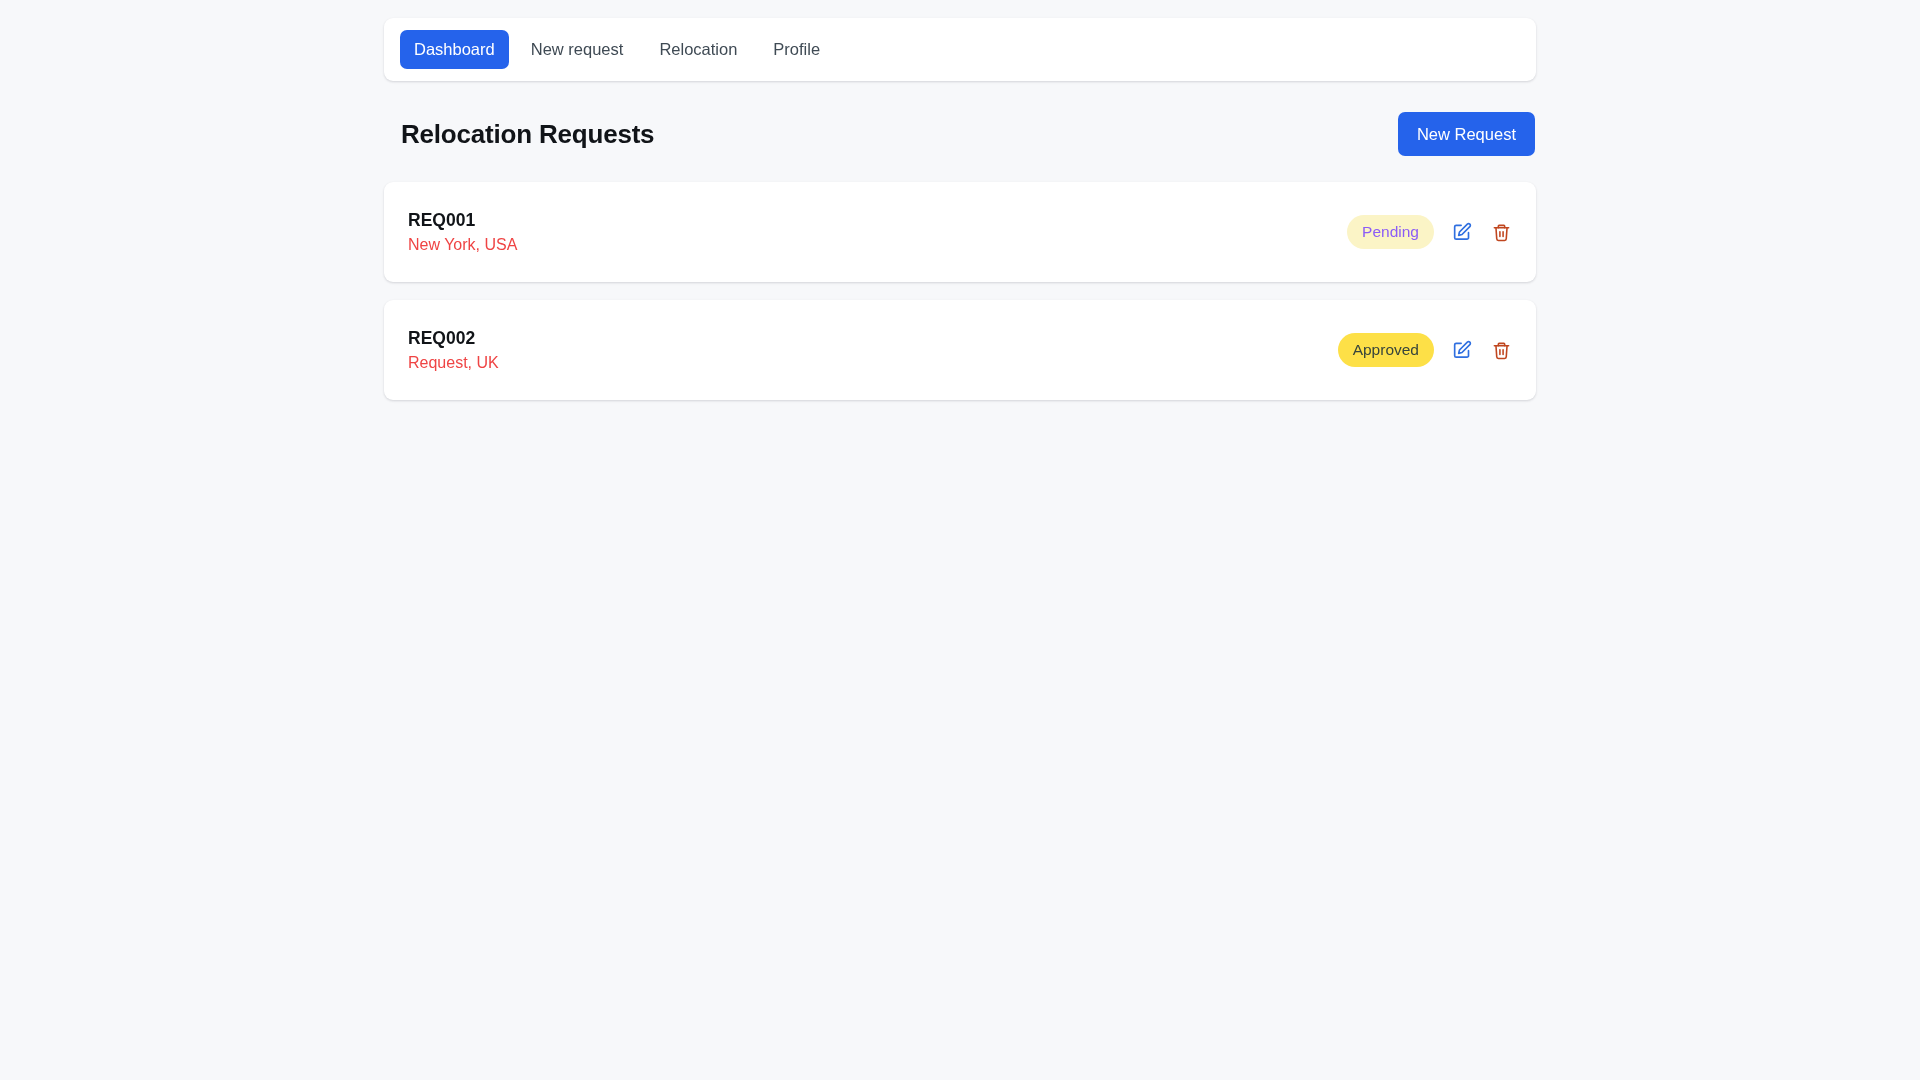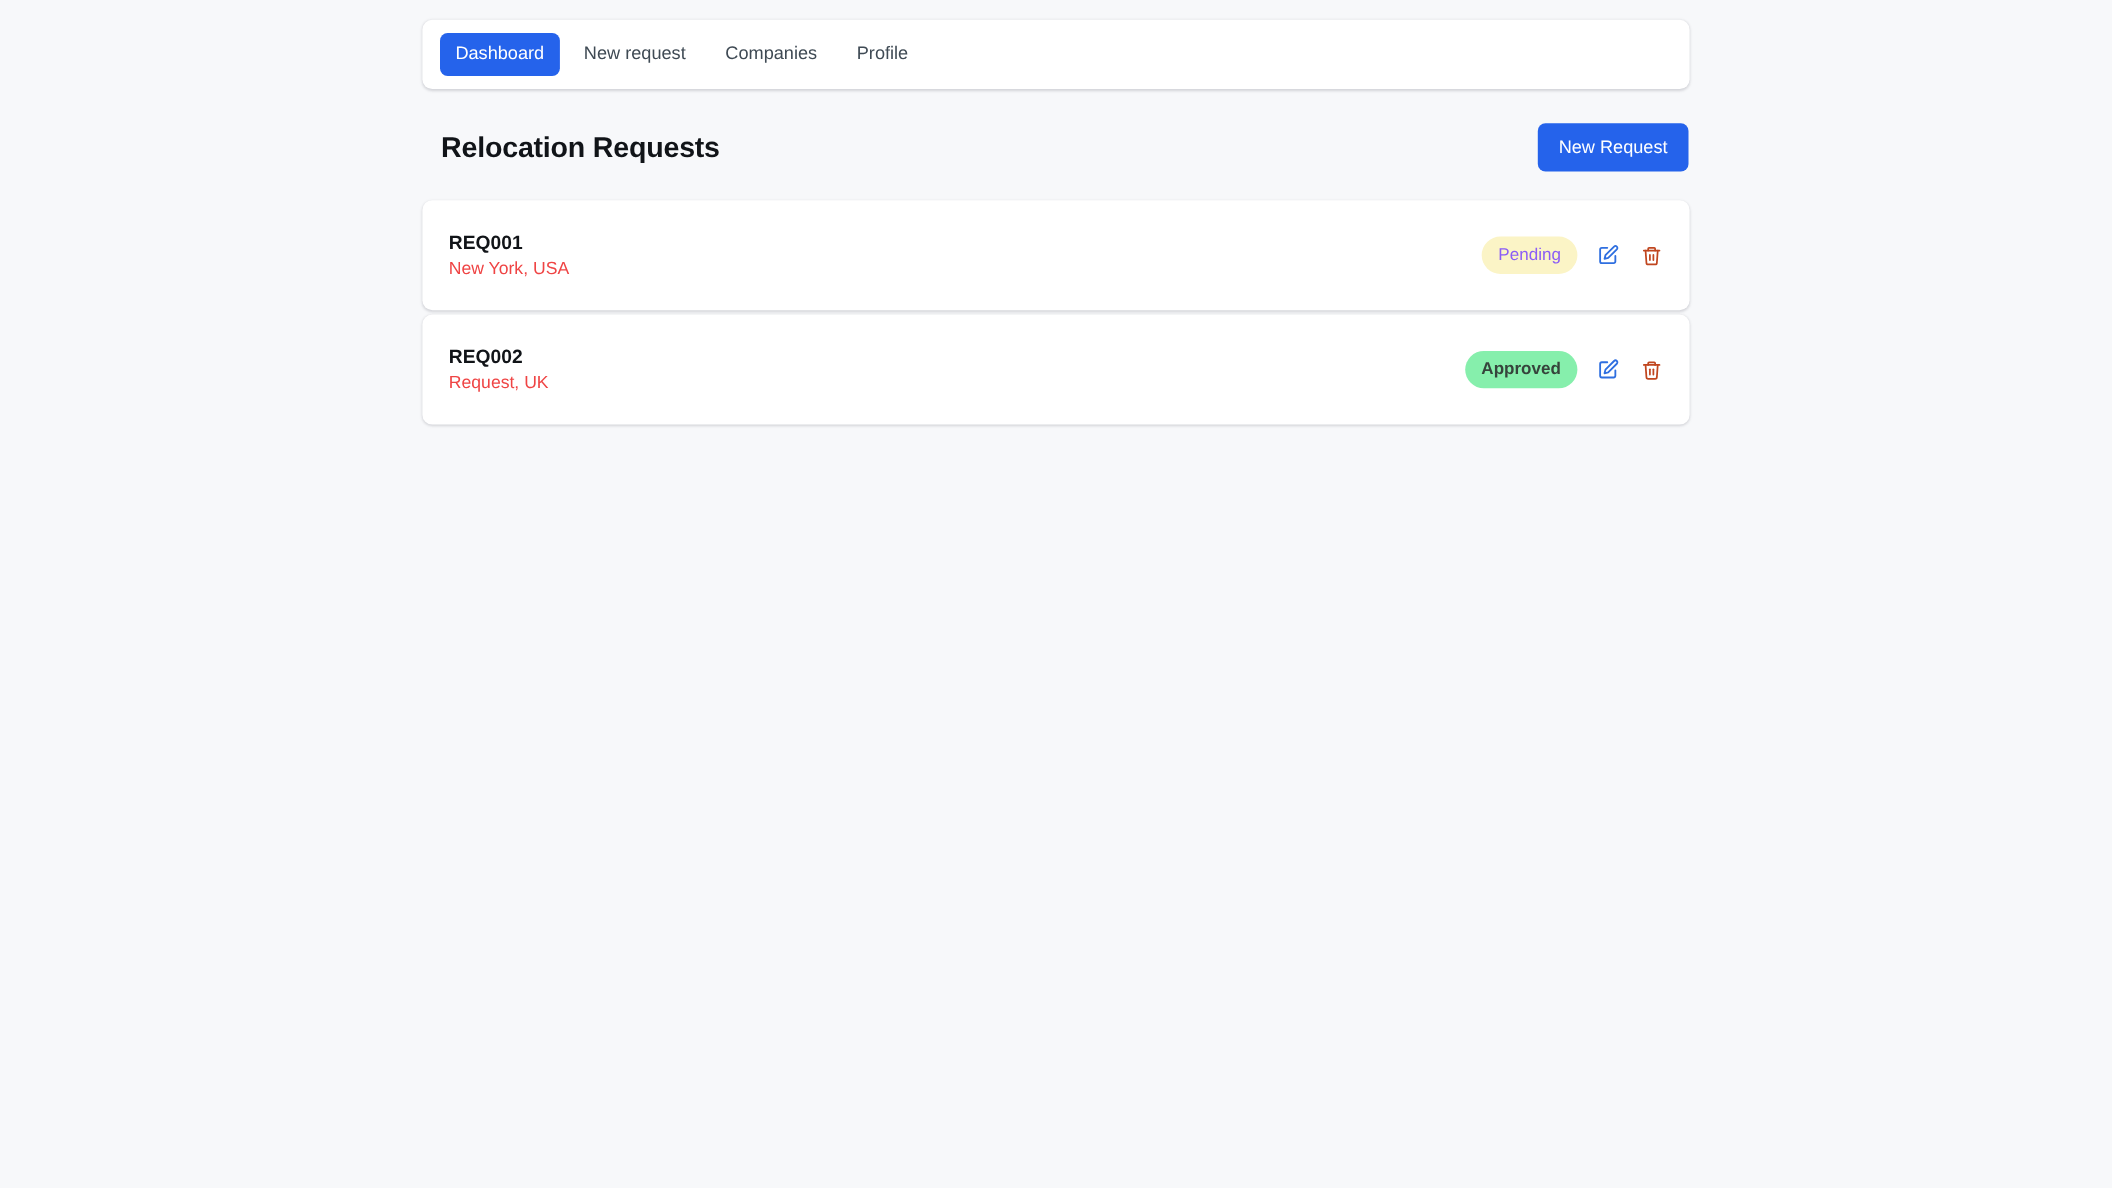--- a/index.html
+++ b/index.html
@@ -88,21 +88,21 @@
     cursor: pointer;
     font-family: inherit;
     white-space: nowrap;
   }
 
   
   .card-list {
     margin-top: 18px;
     display: flex;
     flex-direction: column;
-    gap: 4px;
+    gap: 18px;
   }
 
   .req-card {
     background: #ffffff;
     border-radius: 9px;
     box-shadow: 0 1px 3px rgba(16,24,40,0.10), 0 1px 2px rgba(16,24,40,0.06);
     height: 100px;
     display: flex;
     align-items: center;
     justify-content: space-between;
@@ -141,23 +141,22 @@
     border-radius: 999px;
     white-space: nowrap;
   }
 
   .badge-pending {
     background: #fbf4c6;
     color: #8b5cf6;
   }
 
   .badge-approved {
-    background: #86efac;
+    background: #fde047;
     color: #36443c;
-    font-weight: bold;
   }
 
   .icon-btn {
     background: transparent;
     border: none;
     padding: 0;
     cursor: pointer;
     display: flex;
     align-items: center;
     justify-content: center;
@@ -172,21 +171,21 @@
 </style>
 </head>
 <body>
 
 <div class="page">
   <div class="shell">
 
     <nav class="navbar">
       <button class="nav-item active">Dashboard</button>
       <button class="nav-item">New request</button>
-      <button class="nav-item">Companies</button>
+      <button class="nav-item">Relocation</button>
       <button class="nav-item">Profile</button>
     </nav>
 
     <div class="page-head">
       <h1 class="page-title">Relocation Requests</h1>
       <button class="primary-btn">New Request</button>
     </div>
 
     <div class="card-list">
 

